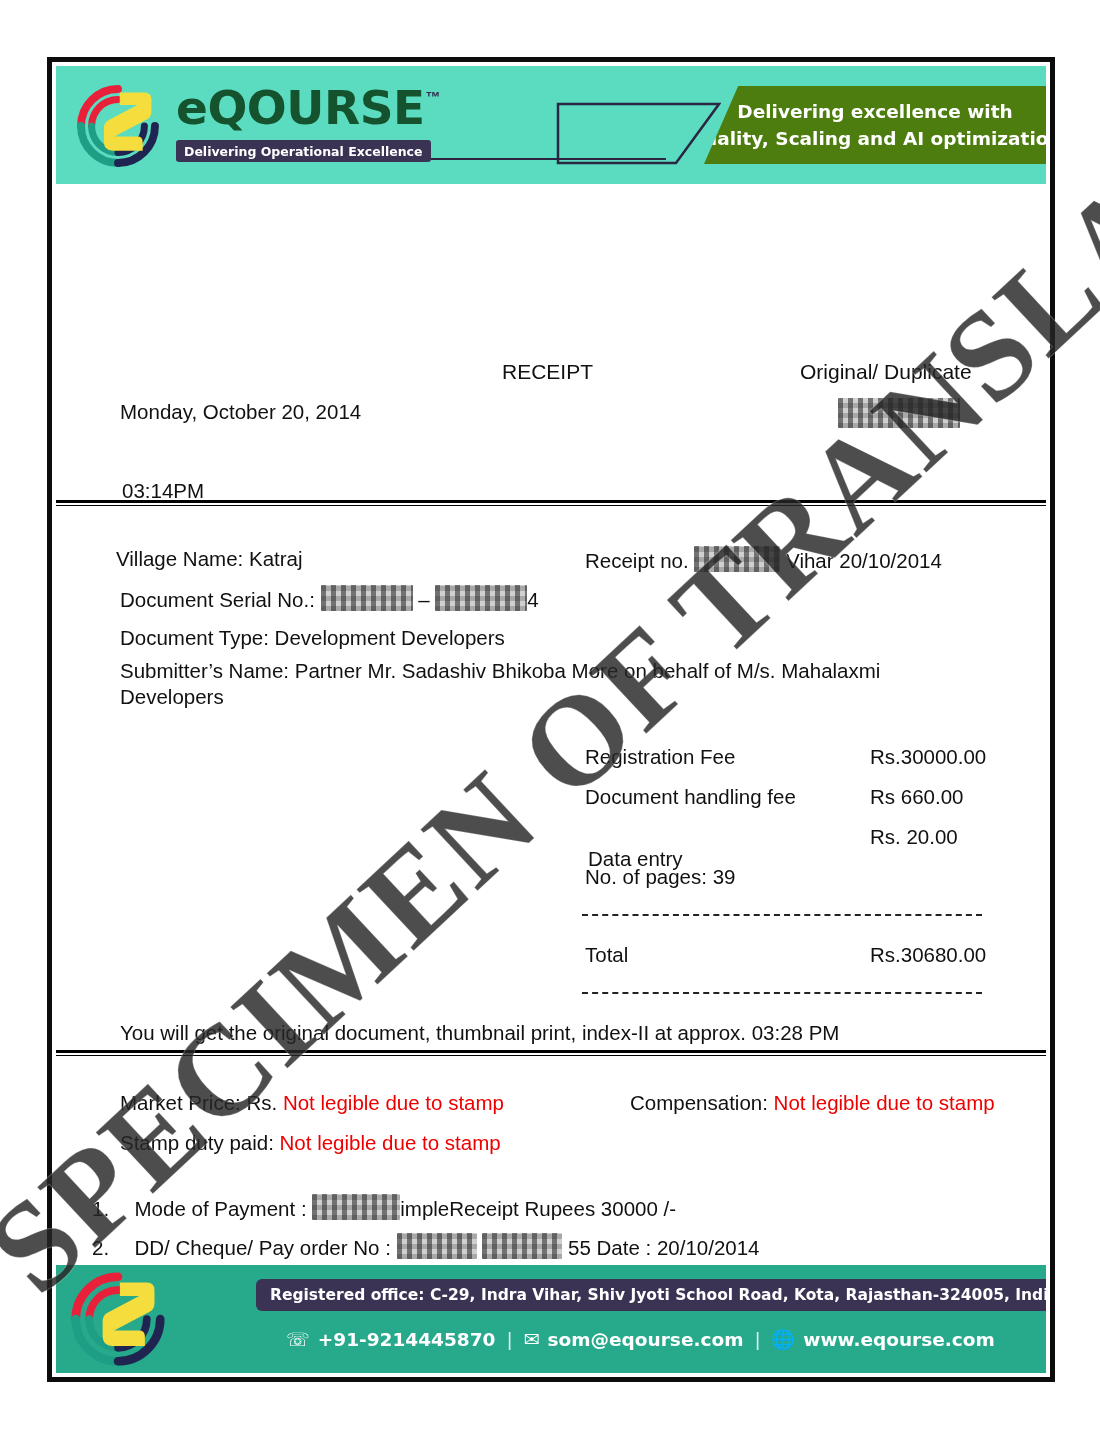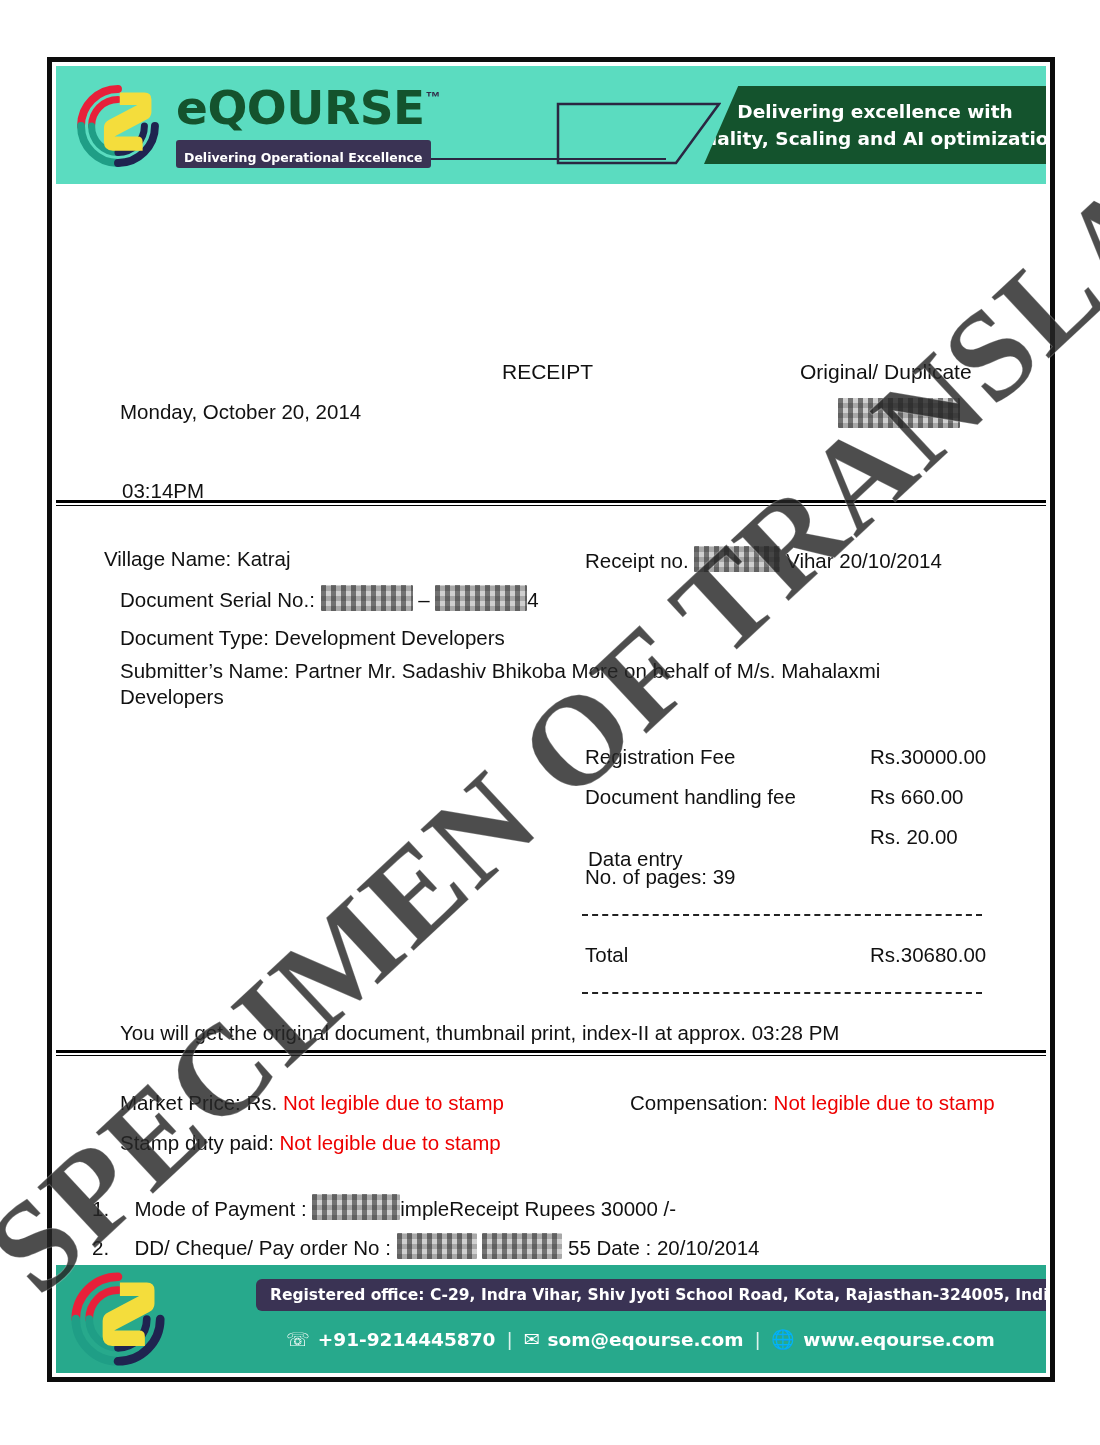--- a/index.html
+++ b/index.html
@@ -69,21 +69,21 @@
   }
   #brand-sub {
     margin-top: 4px;
     display: inline-block;
     background: #3A3354;
     color: #ffffff;
     font-family: "DejaVu Sans", sans-serif;
     font-weight: 700;
     font-size: 12.5px;
     letter-spacing: 0px;
-    padding: 10px 8px 3px 8px;
+    padding: 4px 8px 3px 8px;
     border-radius: 3px;
     white-space: nowrap;
   }
   #brand-rule {
     position: absolute;
     left: 375px;
     top: 92px;
     width: 235px;
     height: 2px;
     background: #2b2742;
@@ -94,21 +94,21 @@
     top: 36px;
     width: 165px;
     height: 63px;
   }
   #tagline-box {
     position: absolute;
     right: 0px;
     top: 20px;
     width: 342px;
     height: 78px;
-    background: #14532d;
+    background: #4d7c0f;
     color: #ffffff;
     clip-path: polygon(10% 0, 100% 0, 100% 100%, 0% 100%);
     display: flex;
     flex-direction: column;
     align-items: center;
     justify-content: center;
   }
   .tagline-line {
     font-family: "DejaVu Sans", sans-serif;
     font-weight: 700;
@@ -276,21 +276,21 @@
     <div class="txt" style="left:450px; top:175px; font-size:21px;">RECEIPT</div>
     <div class="txt" style="left:748px; top:175px; font-size:21px;">Original/ Duplicate</div>
 
     <div class="txt" style="left:68px; top:215px;">Monday, October 20, 2014</div>
     <div class="redact" style="position:absolute; left:786px; top:214px; width:122px; height:30px;"></div>
 
     <div class="txt" style="left:70px; top:294px;">03:14PM</div>
 
     <div class="rowline" style="top:316px;"></div>
 
-    <div class="txt" style="left:52px; top:362px;">
+    <div class="txt" style="left:64px; top:362px;">
       <span>Village Name:</span>
       <span>Katraj</span>
     </div>
     <div class="txt" style="left:533px; top:362px;">
       <span>Receipt no.</span>
       <span class="redact" style="width:86px;"></span>
       <span>Vihar</span>
       <span>20/10/2014</span>
     </div>
 

